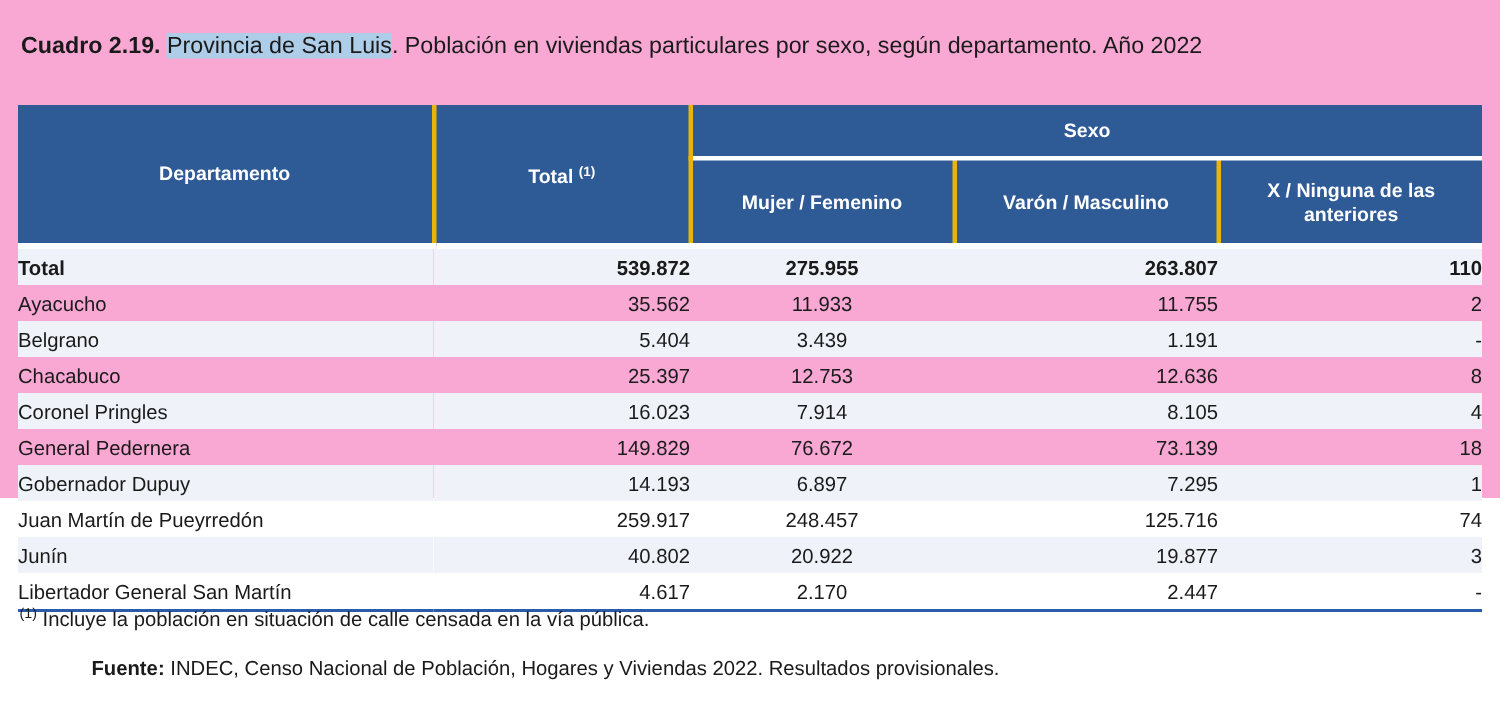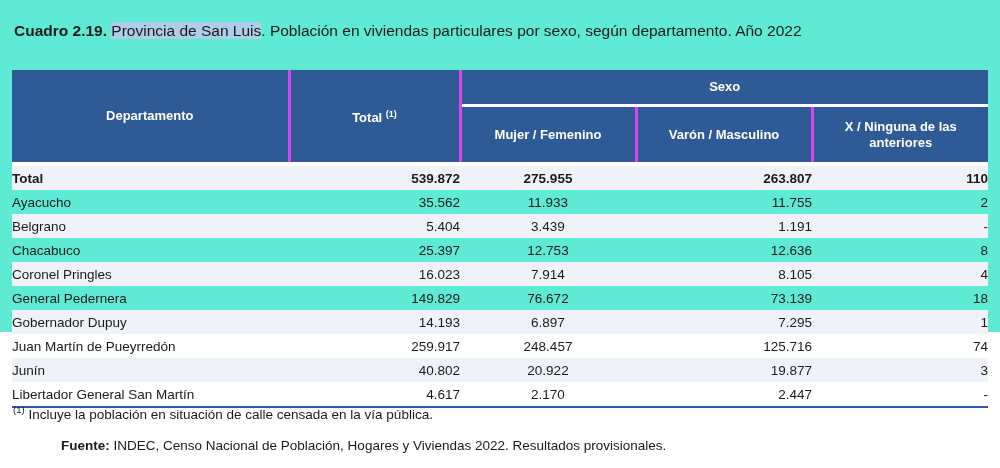--- a/index.html
+++ b/index.html
@@ -3,21 +3,21 @@
 <meta charset="utf-8">
 <style>
   html, body { margin: 0; padding: 0; background: #ffffff; }
   body {
     width: 1000px; height: 468px;
     font-family: "Liberation Sans", sans-serif;
     color: #1a1a1a;
     position: relative;
     overflow: hidden;
   }
-  .page { position: relative; width: 1000px; height: 332px; background: #5eead4; text-decoration: underline; }
+  .page { position: relative; width: 1000px; height: 332px; background: #f9a8d4; text-decoration: underline; }
 
   
   .title {
     position: absolute; left: 14px; top: 21px;
     font-size: 15.5px; line-height: 20px; white-space: nowrap; color: #1a1a1a;
   }
   .title .prefix { font-weight: bold; }
   .title .hl { background: #AECDE8; }
 
   
@@ -25,21 +25,21 @@
   table.census {
     border-collapse: collapse; table-layout: fixed;
     width: 976px;
     border-bottom: 2px solid #2A5CAA;
   }
   table.census th {
     background: #2E5A96; color: #ffffff; font-weight: bold;
     font-size: 13px; line-height: 16px; text-align: center;
     padding: 4px 6px; vertical-align: middle;
   }
-  th.gap-r { border-right: 3px solid #d946ef; margin-top: 32px; }
+  th.gap-r { border-right: 3px solid #eab308; margin-top: 32px; }
   th.sexo-band { height: 26px; border-bottom: 3px solid #ffffff; }
   th.rowspan-cell { height: 80px; }
   tr.subhead th { height: 47px; border-bottom: 4px solid #ffffff; }
   th.rowspan-cell { border-bottom: 4px solid #ffffff; }
   th sup, .note sup, .title sup { font-size: 9px; }
 
   table.census td {
     font-size: 13.5px; height: 24px; padding: 0;
     vertical-align: middle; color: #1a1a1a;
     white-space: nowrap; overflow: hidden;

